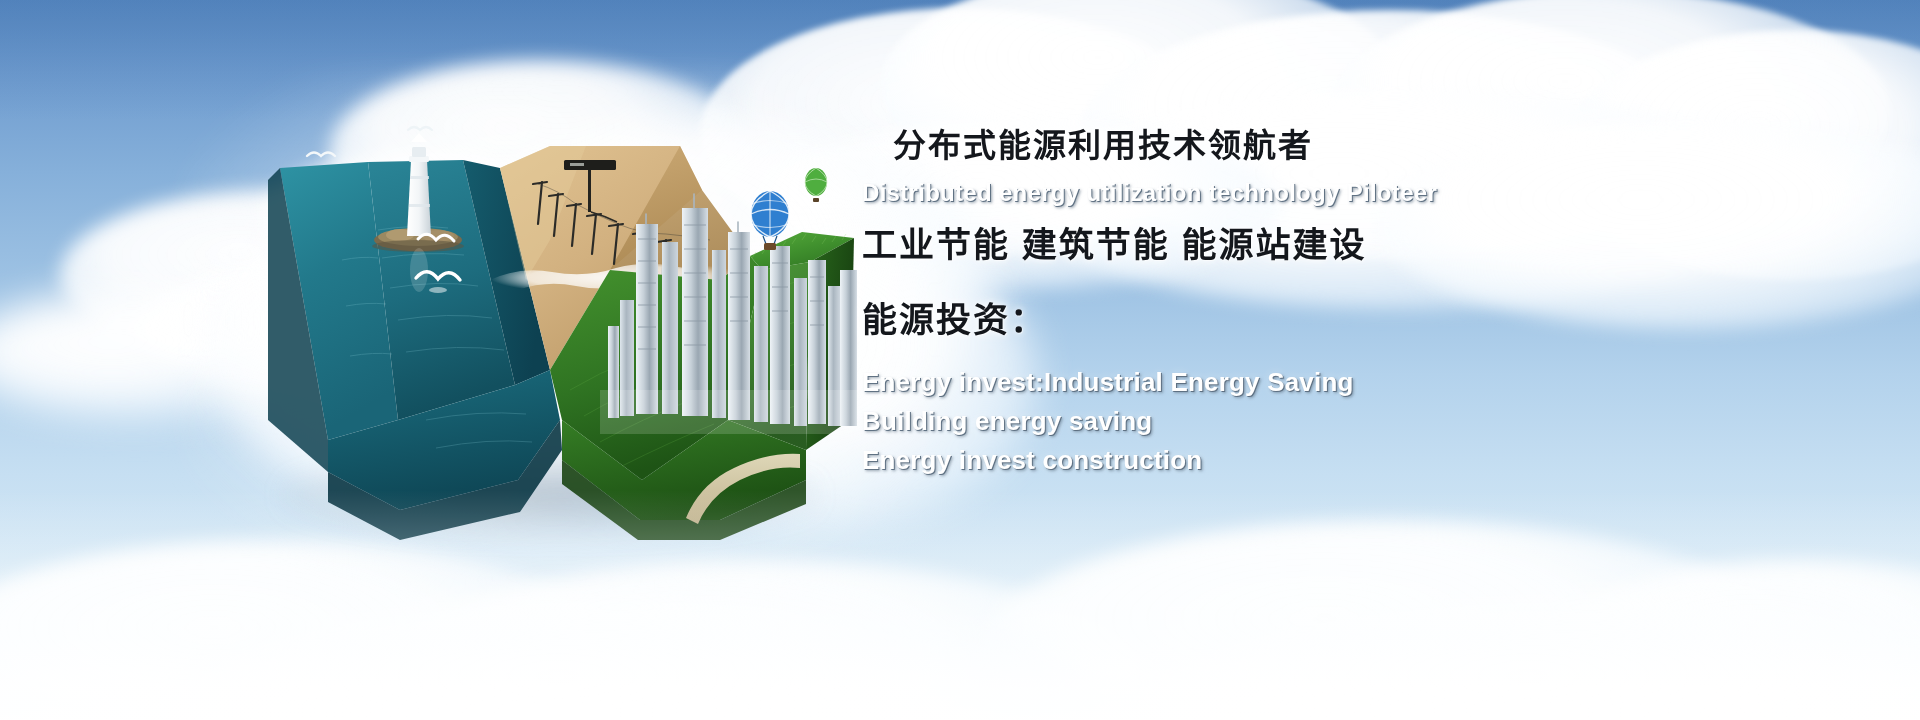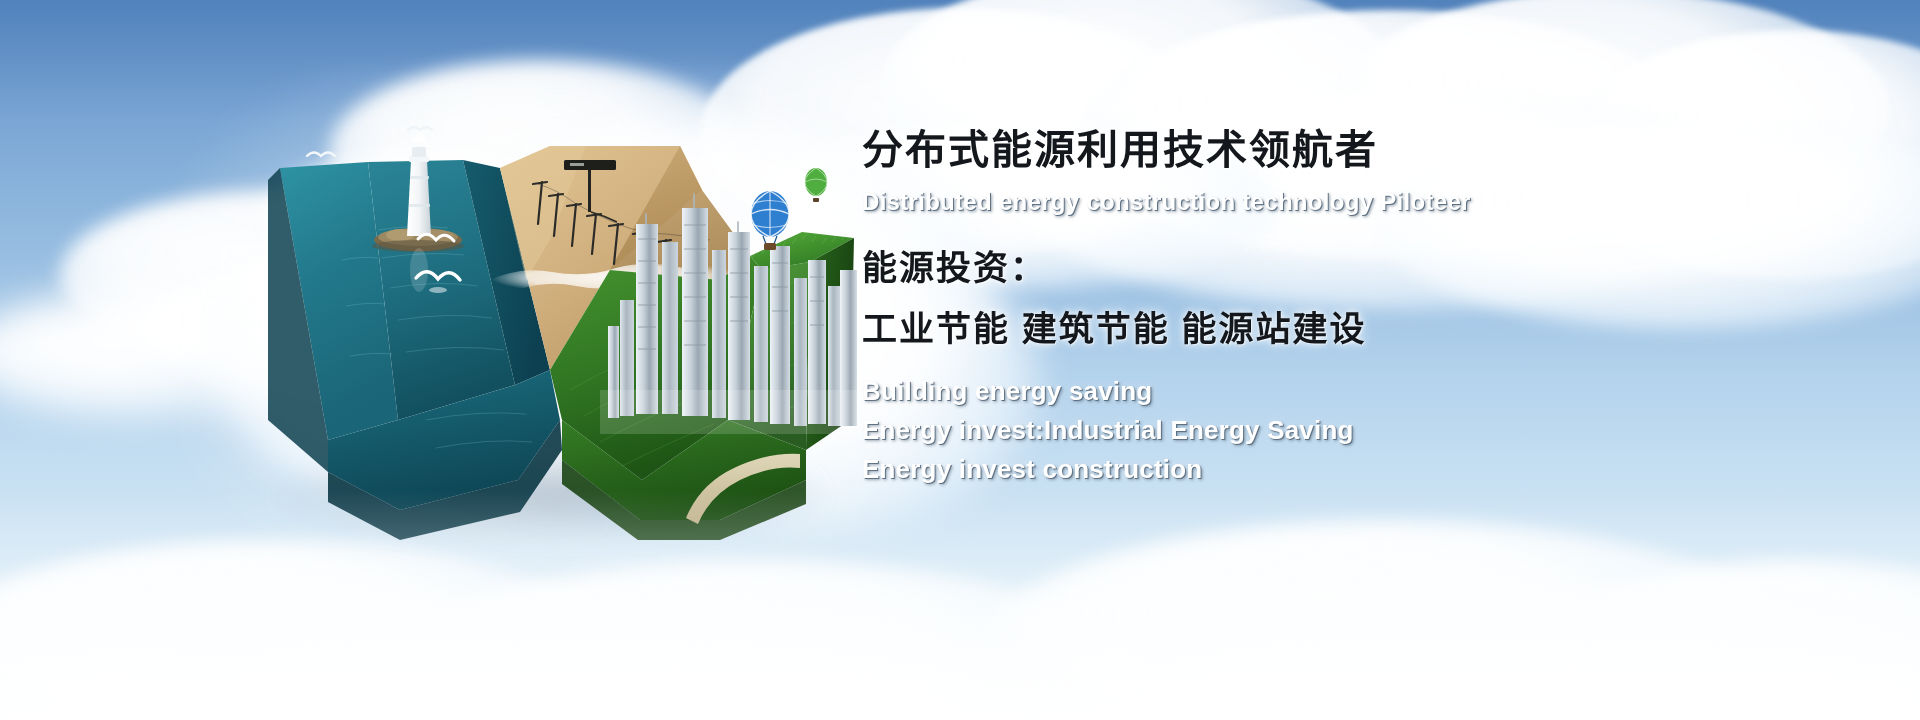--- a/index.html
+++ b/index.html
@@ -113,31 +113,32 @@
   .art-svg{position:absolute;left:0;top:0;}
 
   
   .copy{
     position:absolute;
     left:862px; top:128px;
     width:1000px;
   }
 
   .headline{
-    font-size:41px;
+    font-size:33px;
     font-weight:bold;
     letter-spacing:2px;
     line-height:1.12;
     color:#14171c;
     text-shadow:
        0 0 7px rgba(255,255,255,0.92),
        0 0 15px rgba(255,255,255,0.72),
        1px 1px 0 rgba(255,255,255,0.55),
       -1px -1px 0 rgba(255,255,255,0.35);
     white-space:nowrap;
+    margin-left:31px;
   }
 
   .sub-en{
     margin-top:14px;
     font-size:24px;
     font-weight:bold;
     letter-spacing:0.3px;
     color:#ffffff;
     text-shadow:
        1px 1px 0 rgba(92,110,128,0.95),
@@ -499,27 +500,27 @@
           <rect x="563" y="78" width="6" height="4" rx="1" fill="#5a4328"></rect>
         </g>
       </g>
     </svg>
   </div>
 
   <div class="copy">
 
     <div class="headline">分布式能源利用技术领航者</div>
 
-    <div class="sub-en">Distributed energy construction technology Piloteer</div>
+    <div class="sub-en">Distributed energy utilization technology Piloteer</div>
+
+    <div class="cn-line cn-items">工业节能  建筑节能  能源站建设</div>
 
     <div class="cn-line cn-invest">能源投资：</div>
 
-    <div class="cn-line cn-items">工业节能  建筑节能  能源站建设</div>
-
     <div class="en-list">
+      <div class="en-line">Energy invest:Industrial Energy Saving</div>
       <div class="en-line">Building energy saving</div>
-      <div class="en-line">Energy invest:Industrial Energy Saving</div>
       <div class="en-line">Energy invest construction</div>
     </div>
   </div>
 
   <div class="bottom-haze"></div>
 </div>
 
 </body></html>

